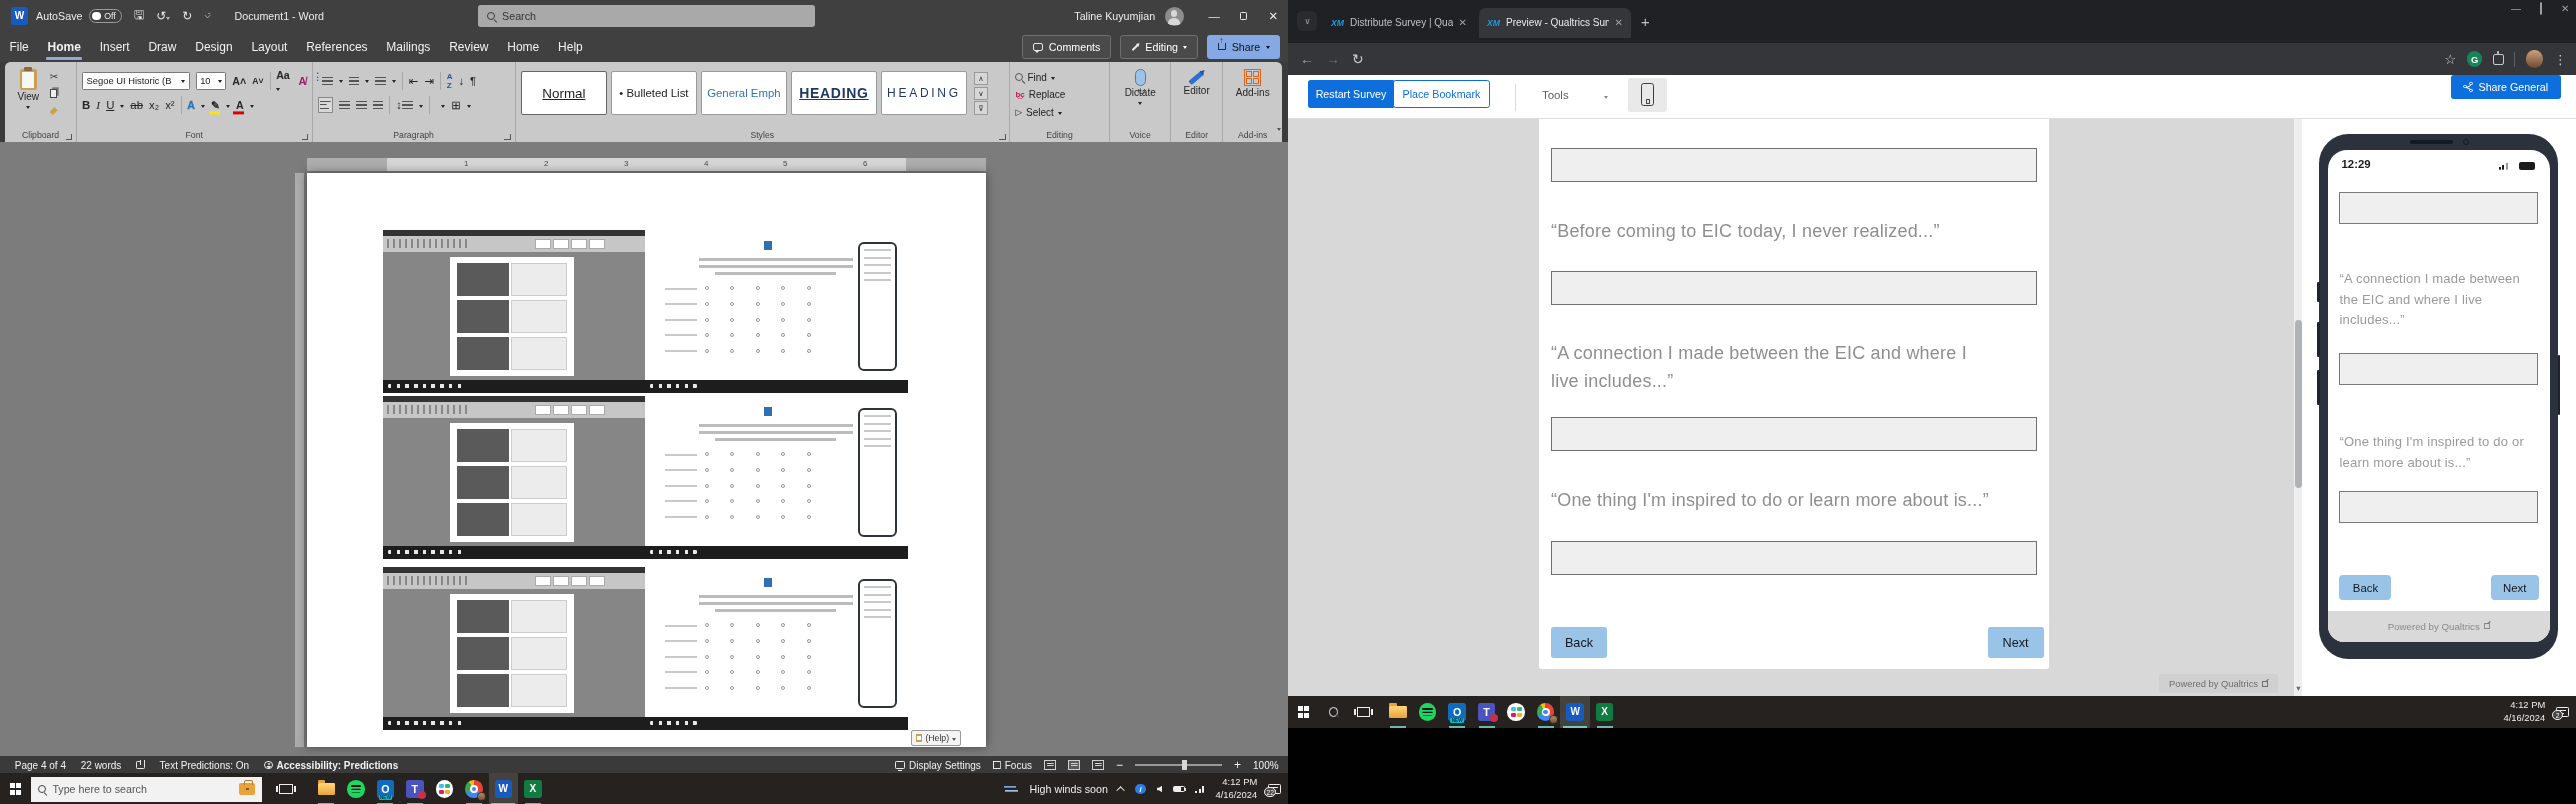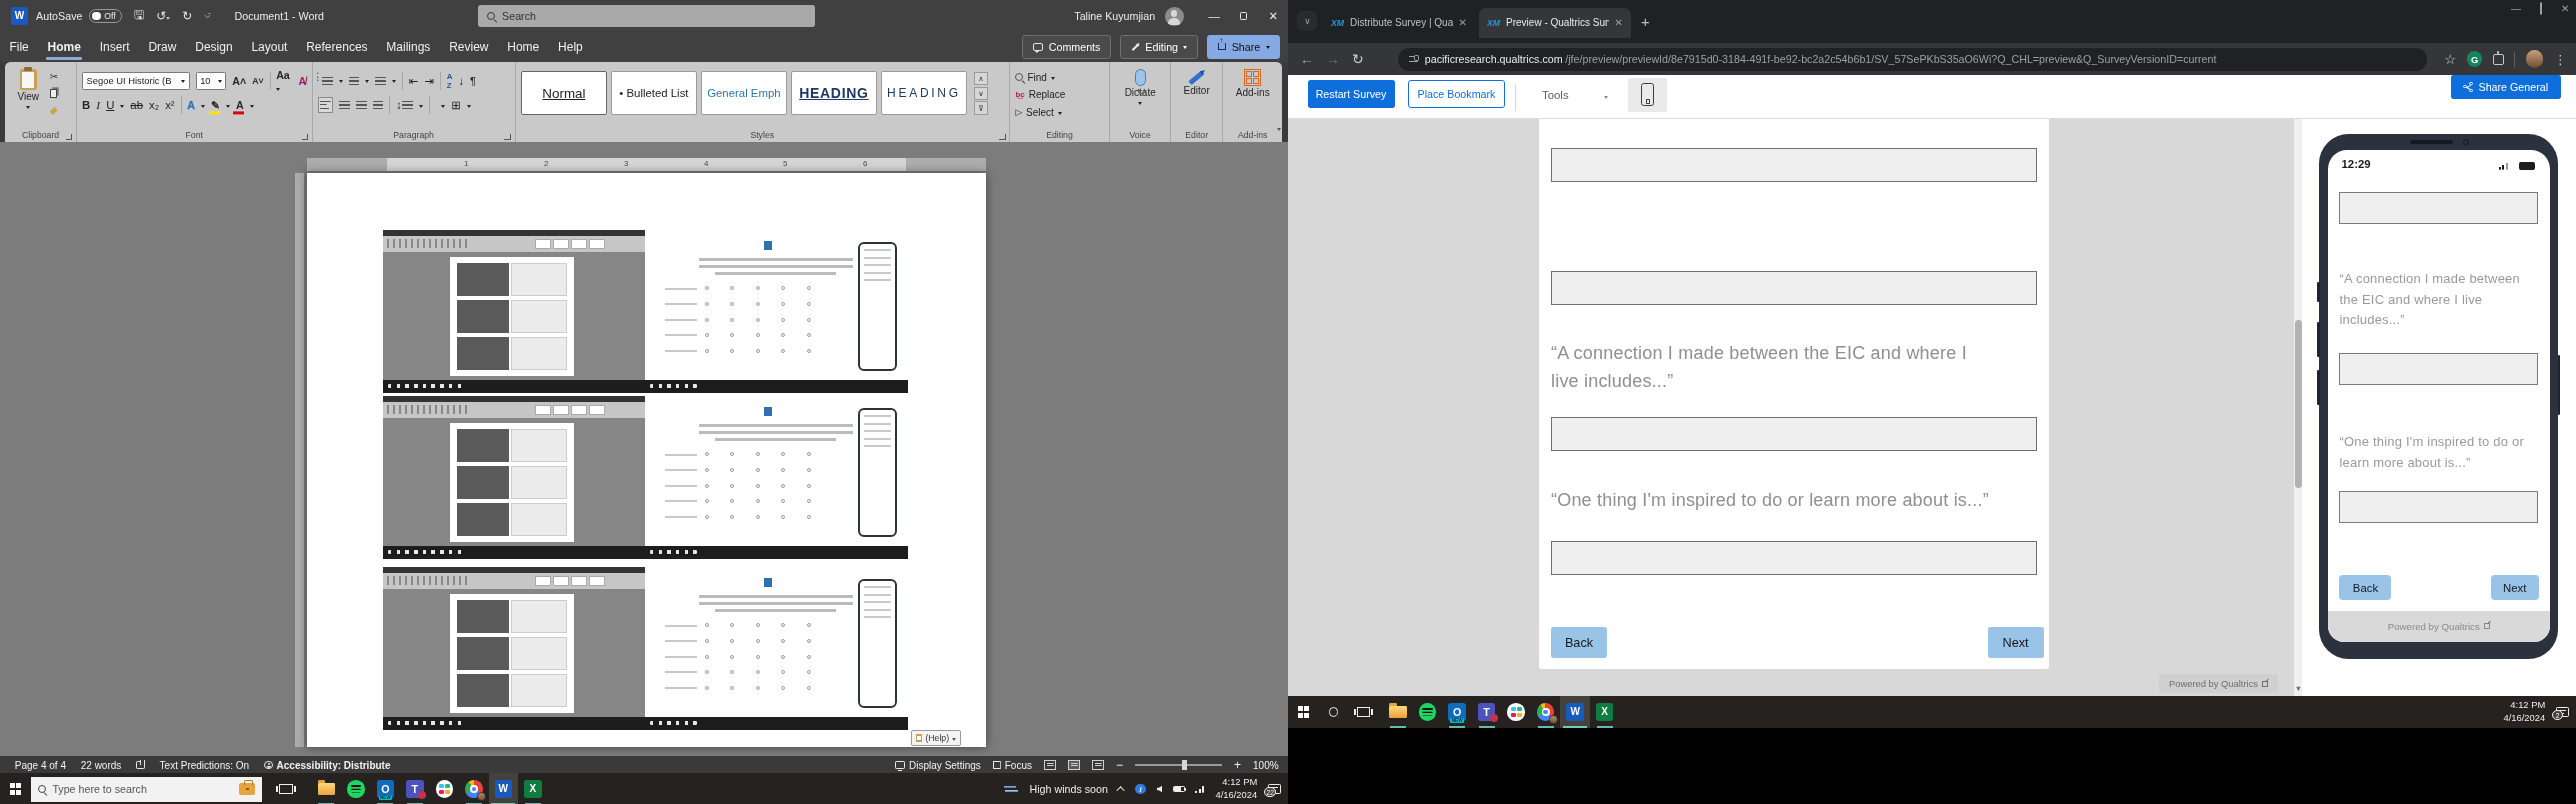--- a/index.html
+++ b/index.html
@@ -731,21 +731,21 @@
 
     <div class="wstatus">
       <span class="ws-item">Page 4 of 4</span>
       <span class="ws-item">22 words</span>
       <span class="ws-item">
           <span class="book-ic"></span>
         </span>
       <span class="ws-item">Text Predictions: On</span>
       <span class="ws-item">
           <span class="acc-ic"></span>
-          <b>Accessibility: Distribute</b>
+          <b>Accessibility: Predictions</b>
         </span>
       <div class="ws-right">
         <span class="ws-item" style="margin-left:0">
             <span class="mon-ic"></span>
             <span>Display Settings</span>
           </span>
         <span class="ws-item" style="margin-left:0">
             <span class="focus-ic"></span>
             <span>Focus</span>
           </span>
@@ -841,57 +841,53 @@
         <span>—</span>
         <span><span class="restore-box" style="border-color:#9aa0a6"></span></span>
         <span>✕</span>
       </div>
     </div>
 
     <div class="ctoolbar">
       <span class="navarr" style="color:#9fa3a8">←</span>
       <span class="navarr" style="color:#6e7277">→</span>
       <span class="navarr" style="color:#c9ccd0">↻</span>
-      <div class="omnibox">
-        <span class="tune"></span>
-        <span style="color:#e8eaed">pacificresearch.qualtrics.com</span>
-          <span style="color:#9aa0a6;margin-left:-4px">/jfe/preview/previewId/8e7915d0-3184-491f-be92-bc2a2c54b6b1/SV_57SePKbS35aO6Wi?Q_CHL=preview&amp;Q_SurveyVersionID=current</span>
-      </div>
       <div class="omni-actions">
         <span style="font-size:13.4px">☆</span>
         <span class="gram">G</span>
         <span class="ext-ic"></span>
         <span style="width:0.7px;height:14.8px;background:#5c5e62"></span>
         <span class="avatar-photo"></span>
         <span style="font-size:12.7px">⋮</span>
       </div>
     </div>
 
     <div class="qheader">
       <div class="qbtn fill" style="left:19.5px;width:87px">Restart Survey</div>
-      <div class="qbtn line" style="left:120px;width:97px">Place Bookmark</div>
+      <div class="qbtn line" style="left:105px;width:97px">Place Bookmark</div>
       <div class="qdivider"></div>
       <div class="tools-lbl">Tools</div>
       <span class="tools-chev chev"></span>
       <div class="mobile-btn">
           <div class="mobile-glyph"></div>
         </div>
       <div class="sharep">
         <span class="share-nodes">
             <i></i>
             <i></i>
             <i></i>
           </span>
         <span>Share General</span>
       </div>
     </div>
 
     <div class="qcontent">
       <div class="scard">
         <div class="sinput" style="top:29px"></div>
+        <div class="squestion" style="top:99px">“Before coming to EIC today, I never realized...”</div>
         <div class="sinput" style="top:152px"></div>
         <div class="squestion" style="top:221px;width:443px">“A connection I made between the EIC and where I live includes...”</div>
         <div class="sinput" style="top:298px"></div>
         <div class="squestion" style="top:368px">“One thing I'm inspired to do or learn more about is...”</div>
         <div class="sinput" style="top:422px"></div>
         <div class="navbtn" style="left:12px;top:508px;width:56px">Back</div>
         <div class="navbtn" style="right:5.4px;top:508px;width:56px">Next</div>
       </div>
 
       <div class="powered-pill">

